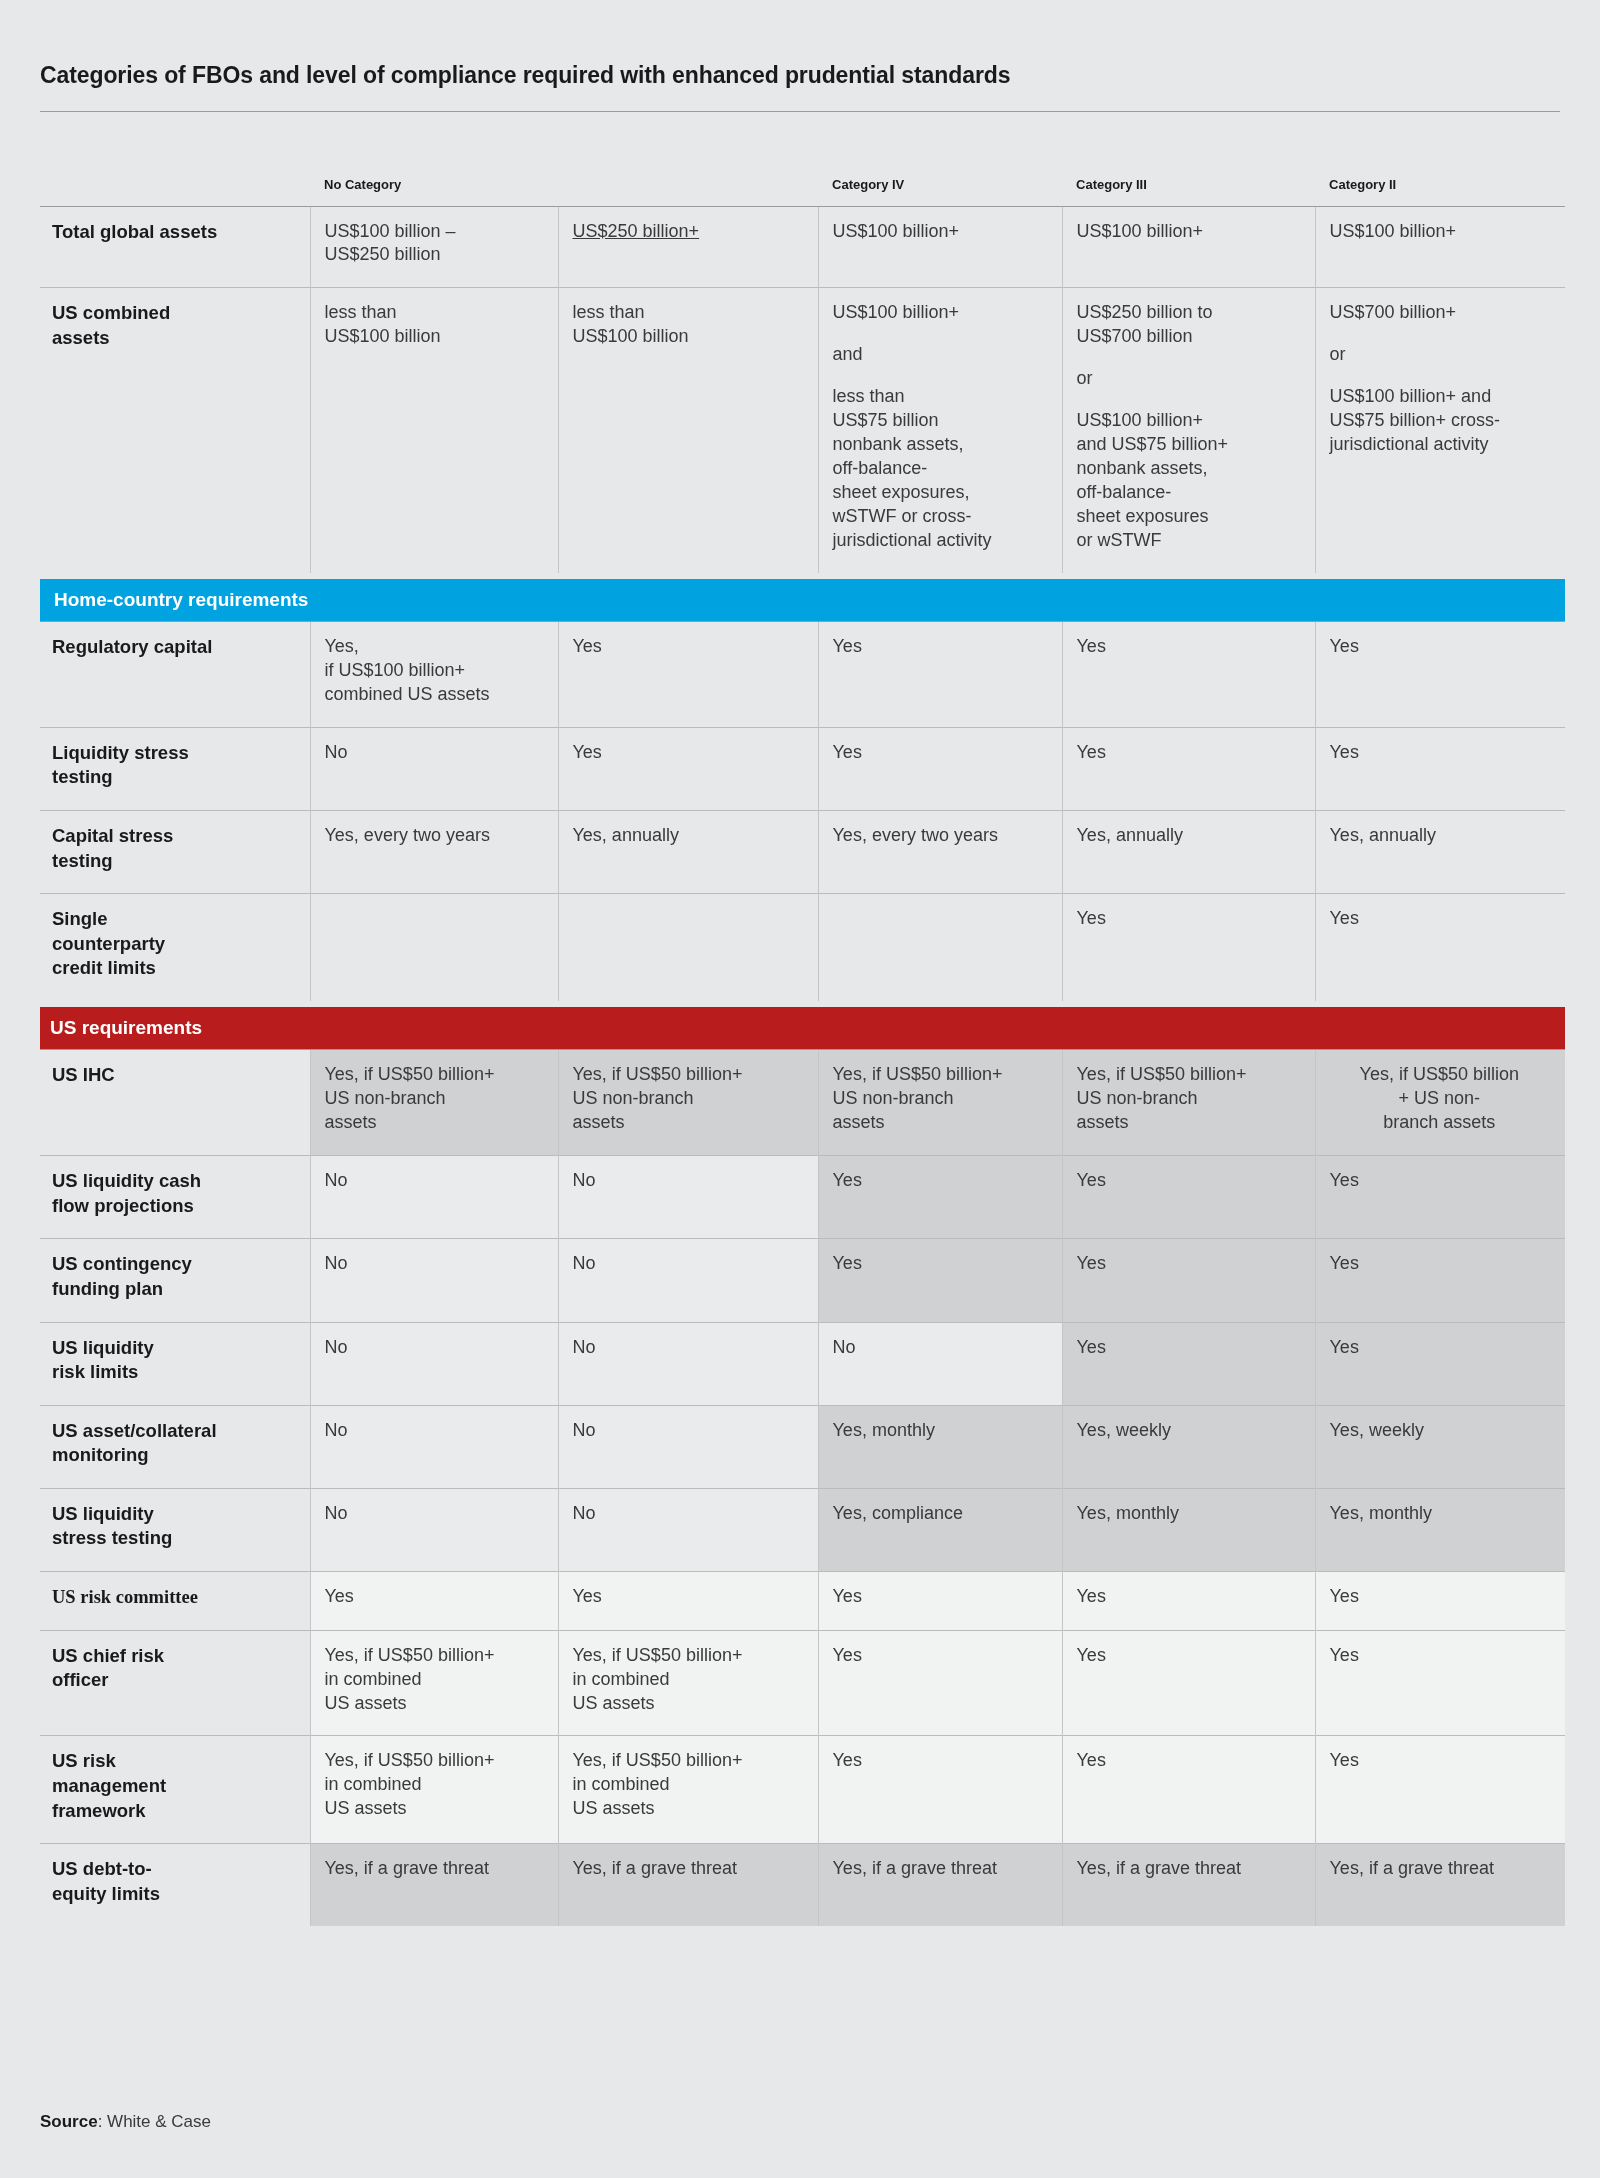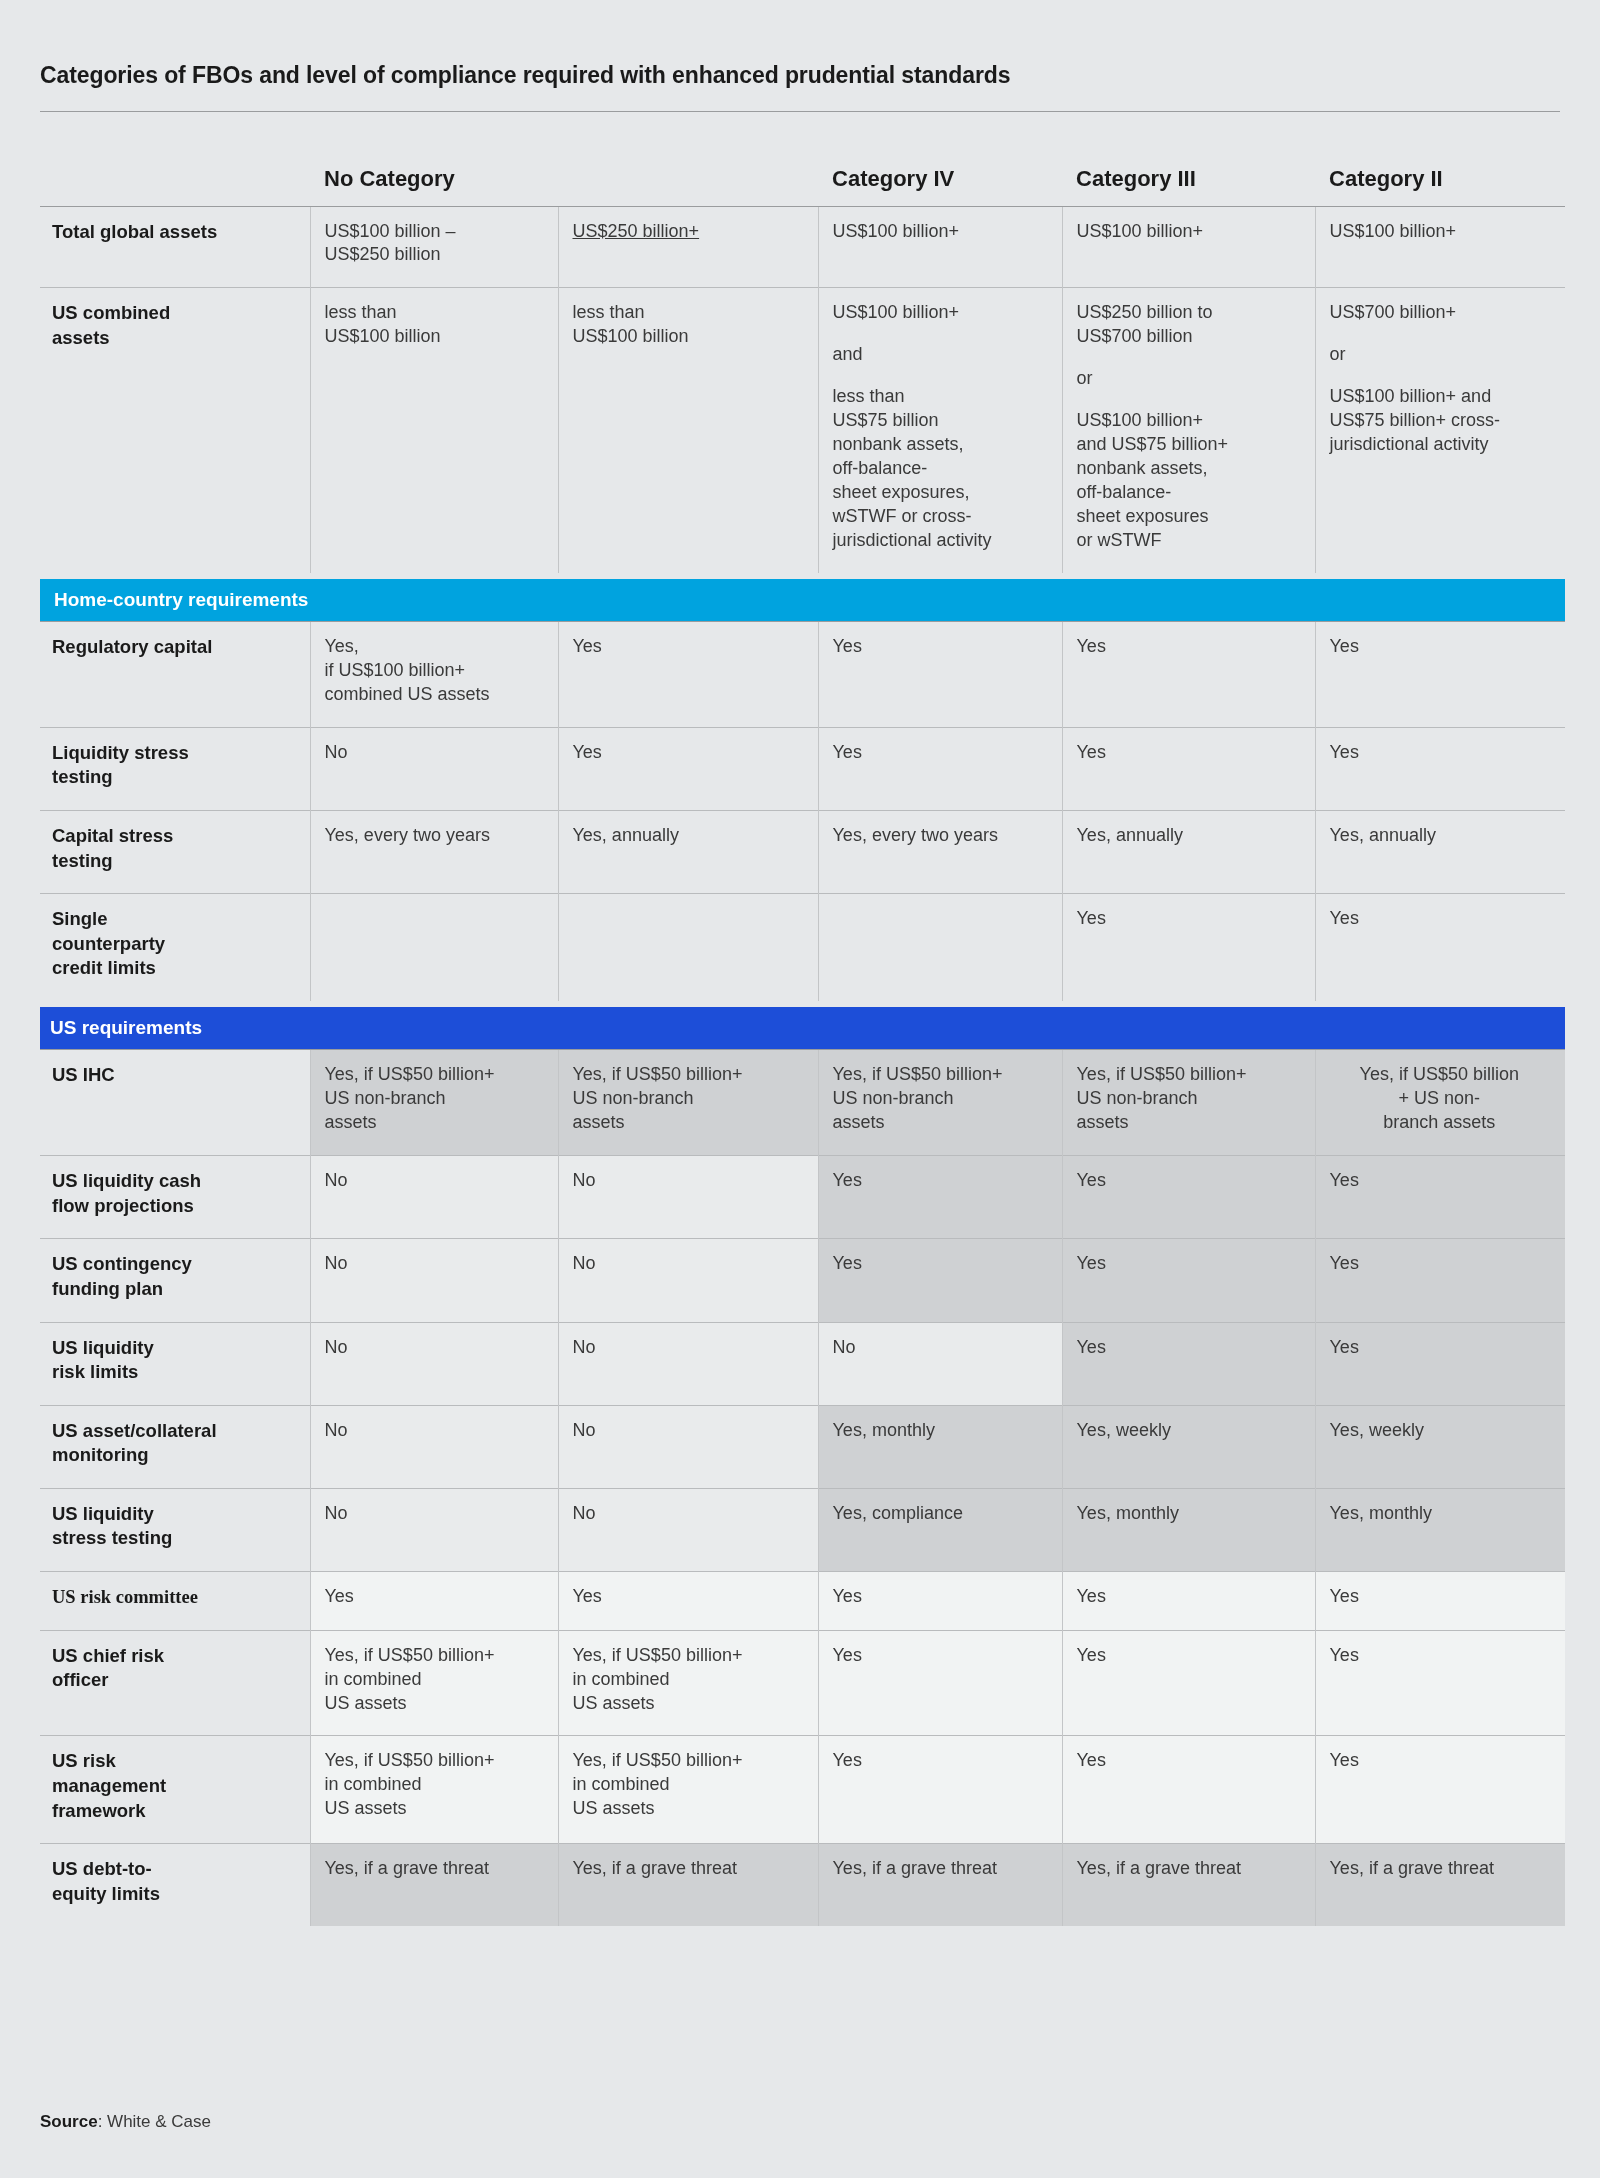--- a/index.html
+++ b/index.html
@@ -37,21 +37,21 @@
     table-layout: fixed;
   }
   table.matrix col.c-label { width: 270px; }
   table.matrix col.c-a     { width: 248px; }
   table.matrix col.c-b     { width: 260px; }
   table.matrix col.c-c     { width: 244px; }
   table.matrix col.c-d     { width: 253px; }
   table.matrix col.c-e     { width: 250px; }
 
   thead th {
-    font-size: 22px;
+    font-size: 13px;
     font-weight: bold;
     text-align: left;
     padding: 0 0 14px 0;
     vertical-align: bottom;
     color: #1a1a1a;
     height: 56px;
   }
   thead th.hcell { padding-left: 14px; }
   thead th.blank { padding-left: 0; }
 
@@ -273,21 +273,21 @@
           </td>
           <td class="val sh-base">
             <div class="para" style="white-space: pre-line;">Yes</div>
           </td>
           <td class="val sh-base">
             <div class="para" style="white-space: pre-line;">Yes</div>
           </td>
         </tr>
         <tr class="band">
           <td colspan="6">
-            <div class="band-bar" style="background: #1d4ed8; padding-left: 10px;">US requirements</div>
+            <div class="band-bar" style="background: #b91c1c; padding-left: 10px;">US requirements</div>
           </td>
         </tr>
         <tr class="firstrow">
           <td class="rowlabel" style="white-space: pre-line;">US IHC</td>
           <td class="val sh-gray">
             <div class="para" style="white-space: pre-line;">Yes, if US$50 billion+
 US non-branch
 assets</div>
           </td>
           <td class="val sh-gray">

